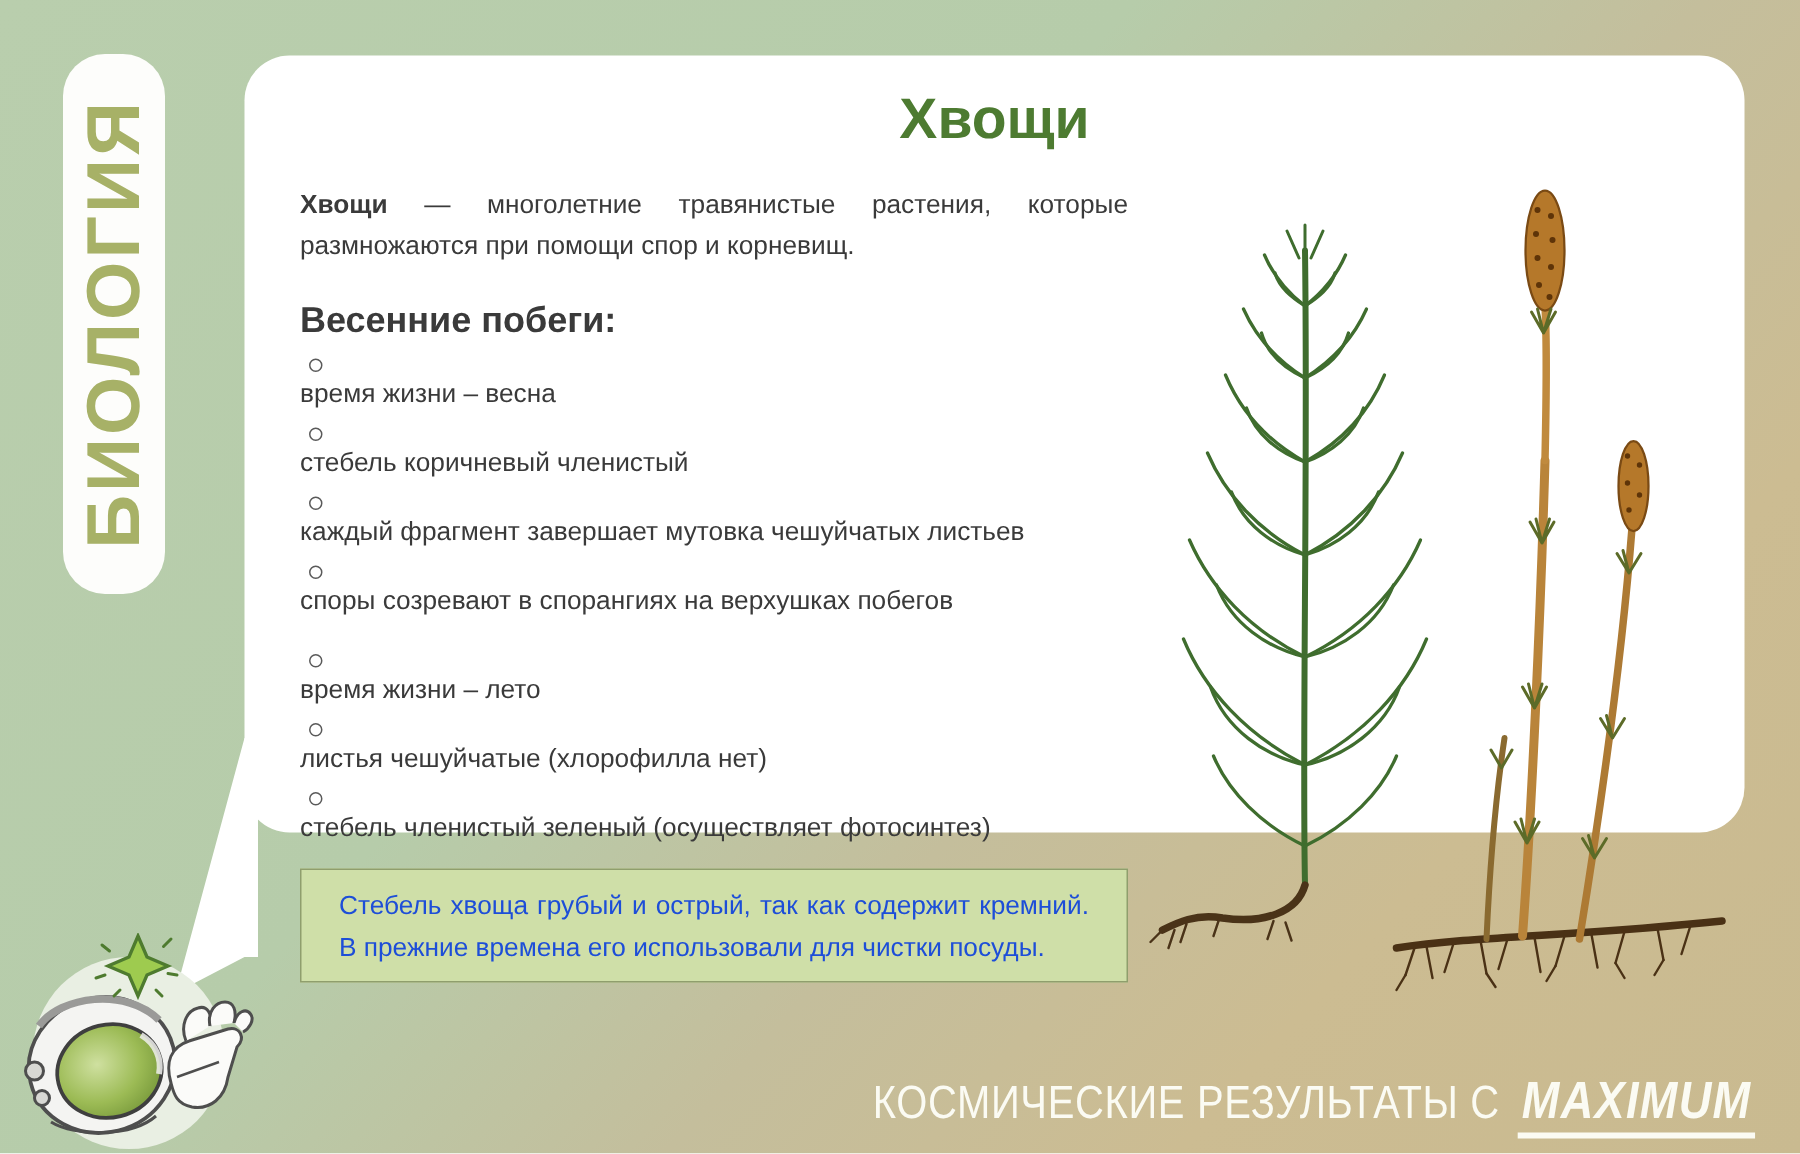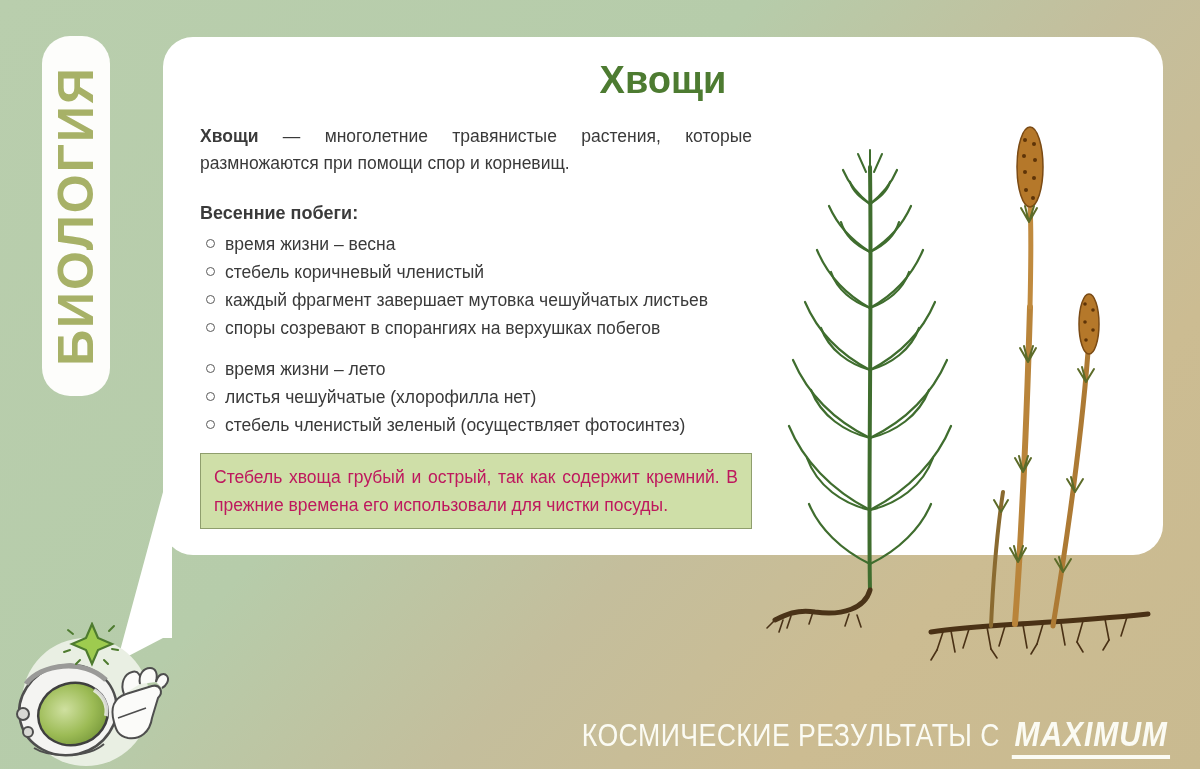--- a/index.html
+++ b/index.html
@@ -35,32 +35,32 @@
     text-align:center; font-size:38px; font-weight:bold; color:#4d7b31;
   }
 
   .text-col {
     position:absolute; left:37px; top:86px; width:552px;
     font-size:17.5px; color:#3a3a3a; line-height:27px;
   }
   .intro { text-align:justify; margin-bottom:23px; }
   .intro .lead { font-weight:bold; }
 
-  .sec-heading { font-weight:bold; font-size:18px; margin-bottom:3px; }
+  .sec-heading { font-weight:bold; font-size:24px; margin-bottom:3px; }
   .blist { list-style:none; margin-bottom:13px; }
-  .blist li { display:flex; align-items:flex-start; }
+  .blist li { display:flex; align-items:flex-start;flex-direction:column; }
   .blist .ring {
     flex:0 0 auto; width:9px; height:9px; border:1.6px solid #5a5a5a;
     border-radius:50%; margin:9px 10px 0 6px;
   }
   .blist .btext { flex:1 1 auto; text-align:justify; line-height:28px; }
 
   .callout {
     margin-top:14px; background:#cfdfa8; border:1px solid #8f9e6d;
-    padding:9px 13px; text-align:justify; color:#be185d; line-height:28px;
+    padding:9px 25px; text-align:justify; color:#1d4ed8; line-height:28px;
   }
 
   .illustration { position:absolute; left:590px; top:75px; }
 
   
   .astronaut { position:absolute; left:6px; top:622px; }
 
   
   .footer-line {
     position:absolute; right:30px; top:714px;

